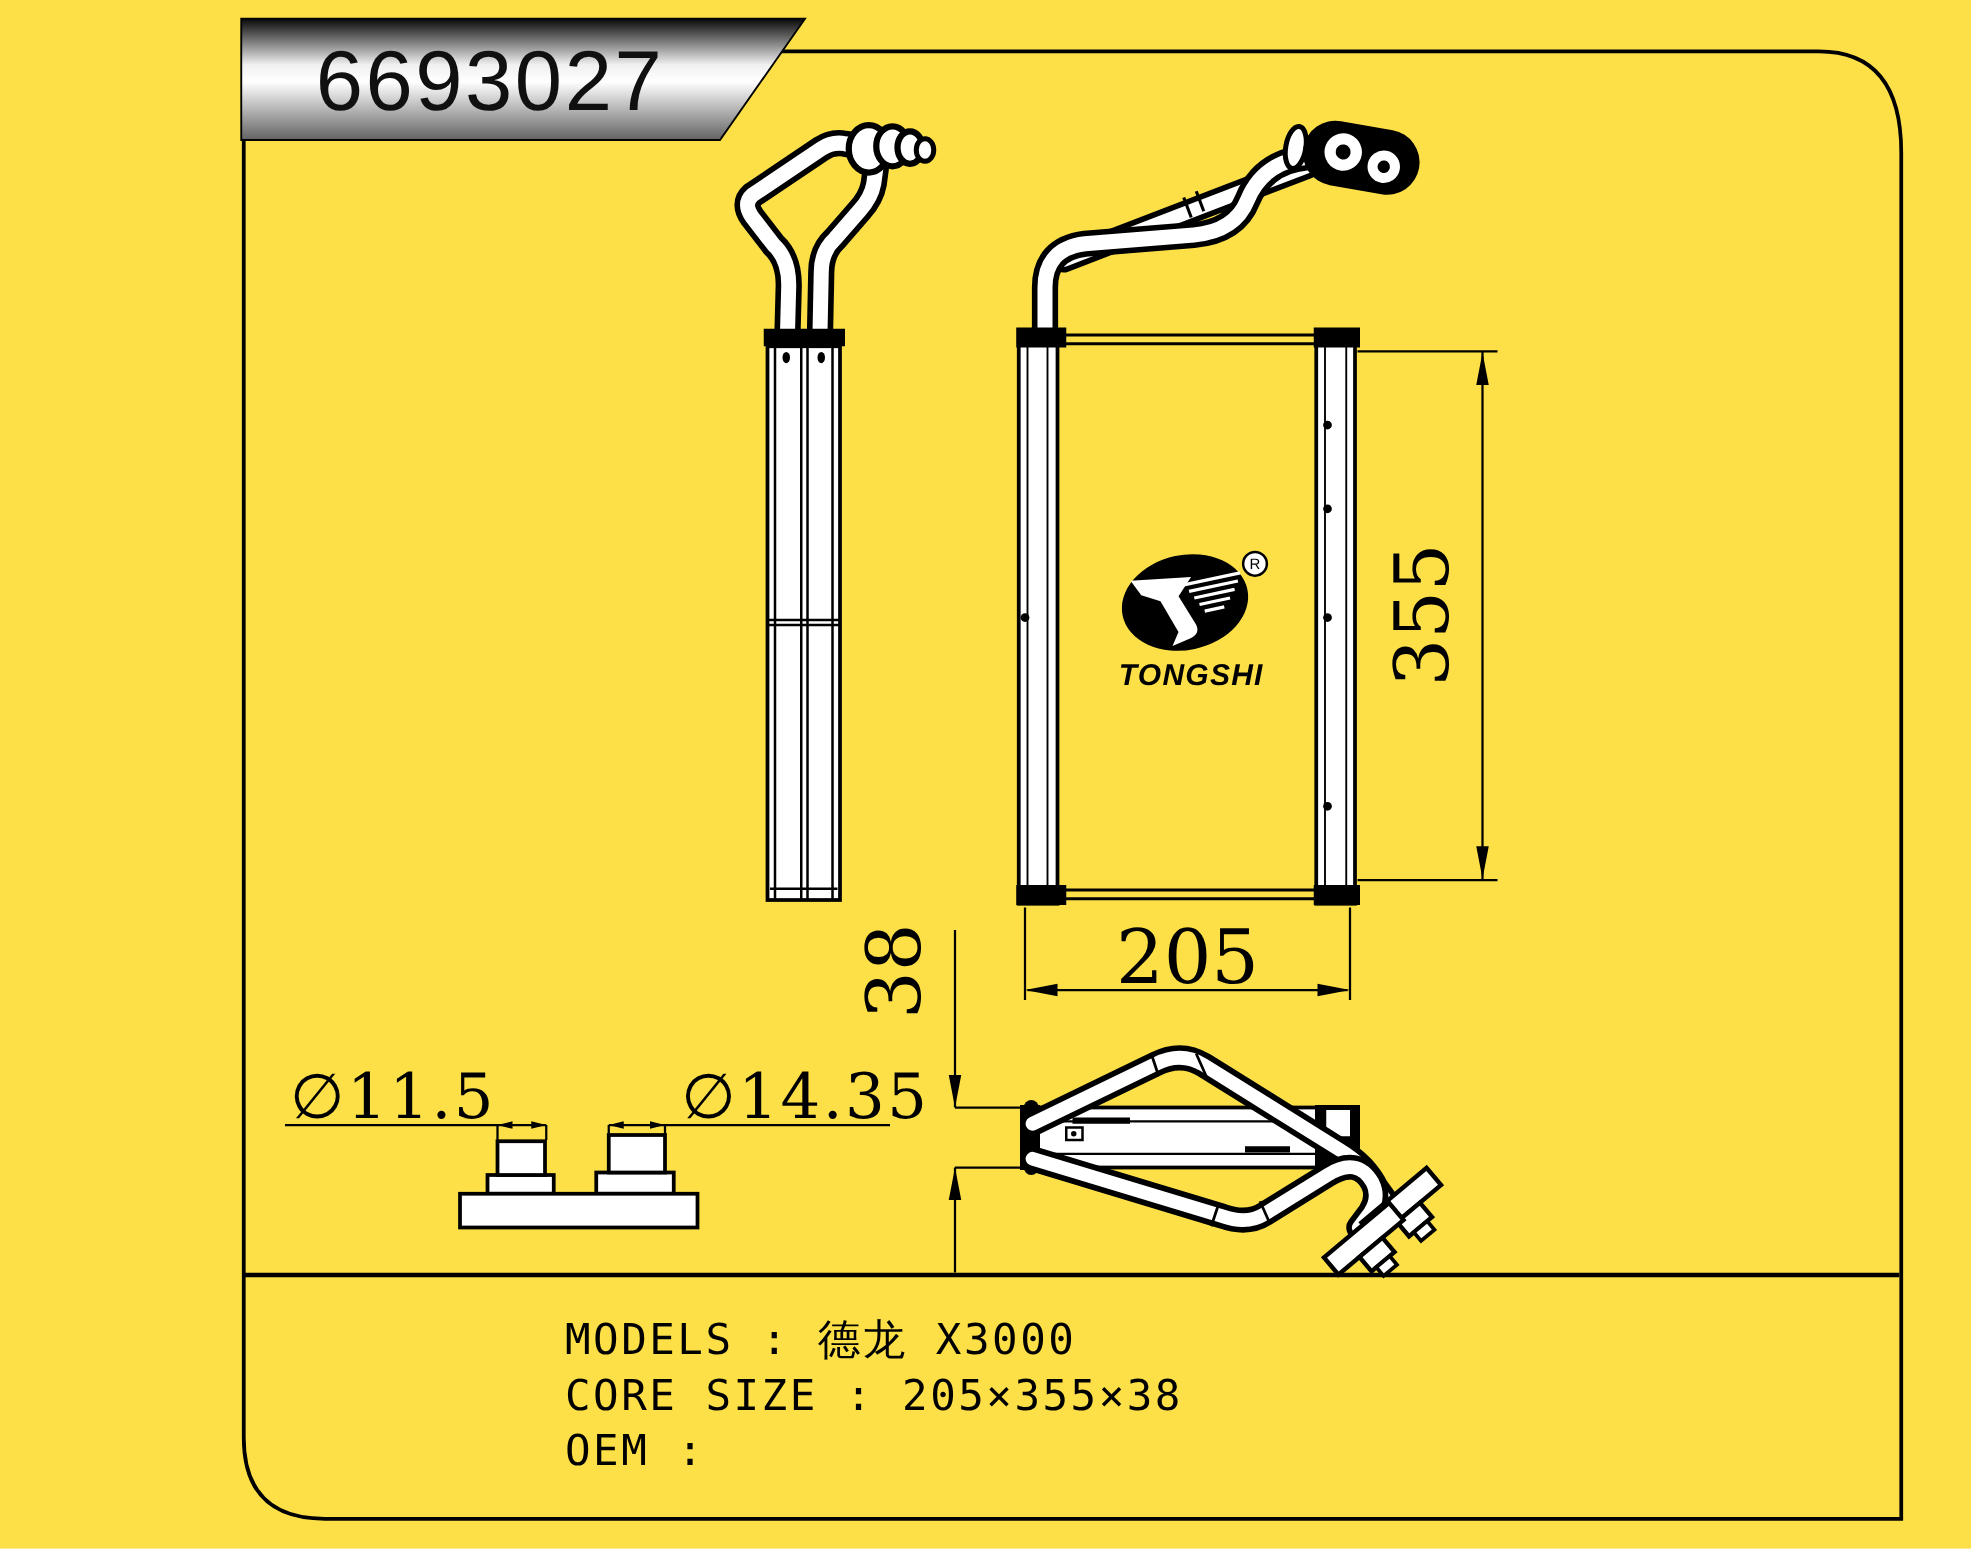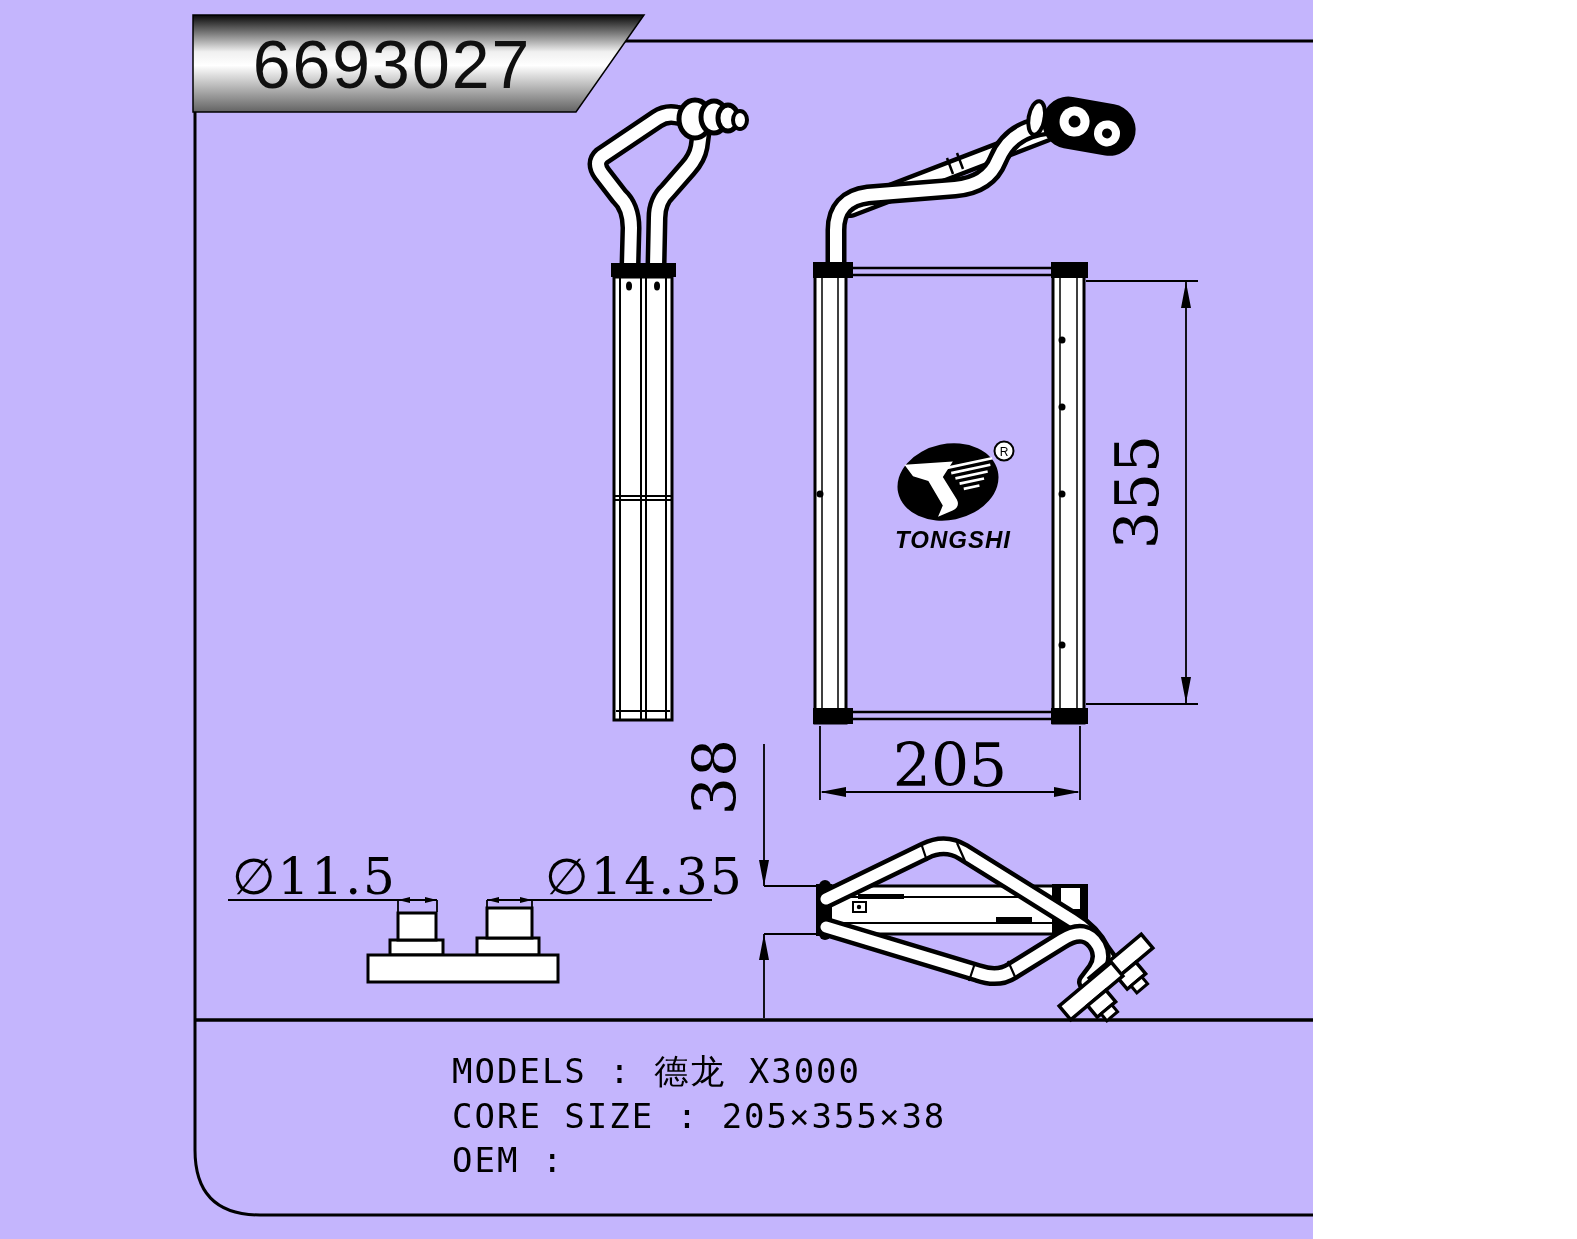--- a/index.html
+++ b/index.html
@@ -1,16 +1,16 @@
 <!DOCTYPE html>
 <html><head>
 <meta charset="utf-8">
 <style>
   html,body{margin:0;padding:0;background:#ffffff;}
-  .page{position:relative;width:1313px;height:1239px;background:#c4b5fd;overflow:hidden;
+  .page{position:relative;width:1577px;height:1239px;background:#fde047;overflow:hidden;
         font-family:"Liberation Sans",sans-serif;}
   svg text{user-select:none;}
   .badge-num{font-family:"Liberation Sans",sans-serif;font-size:68px;letter-spacing:2px;fill:#101010;}
   .dim{font-family:"DejaVu Serif",serif;fill:#000;}
   .dim-big{font-size:60px;}
   .dim-small{font-size:50px;letter-spacing:2px;}
   .brand{font-family:"Liberation Sans",sans-serif;font-weight:bold;font-style:italic;
          font-size:24px;letter-spacing:1px;fill:#000;}
   .rmark{font-family:"Liberation Sans",sans-serif;font-size:12px;fill:#000;}
   .spec{font-family:"DejaVu Sans Mono","DejaVu Sans",monospace,sans-serif;

